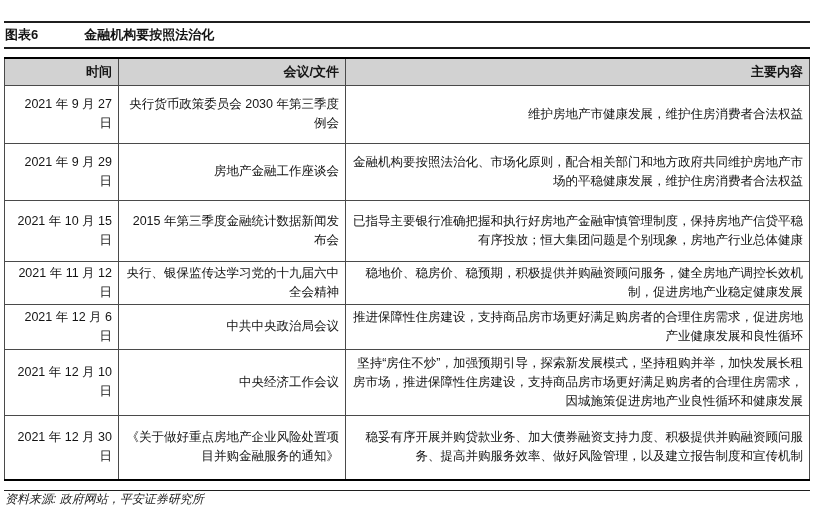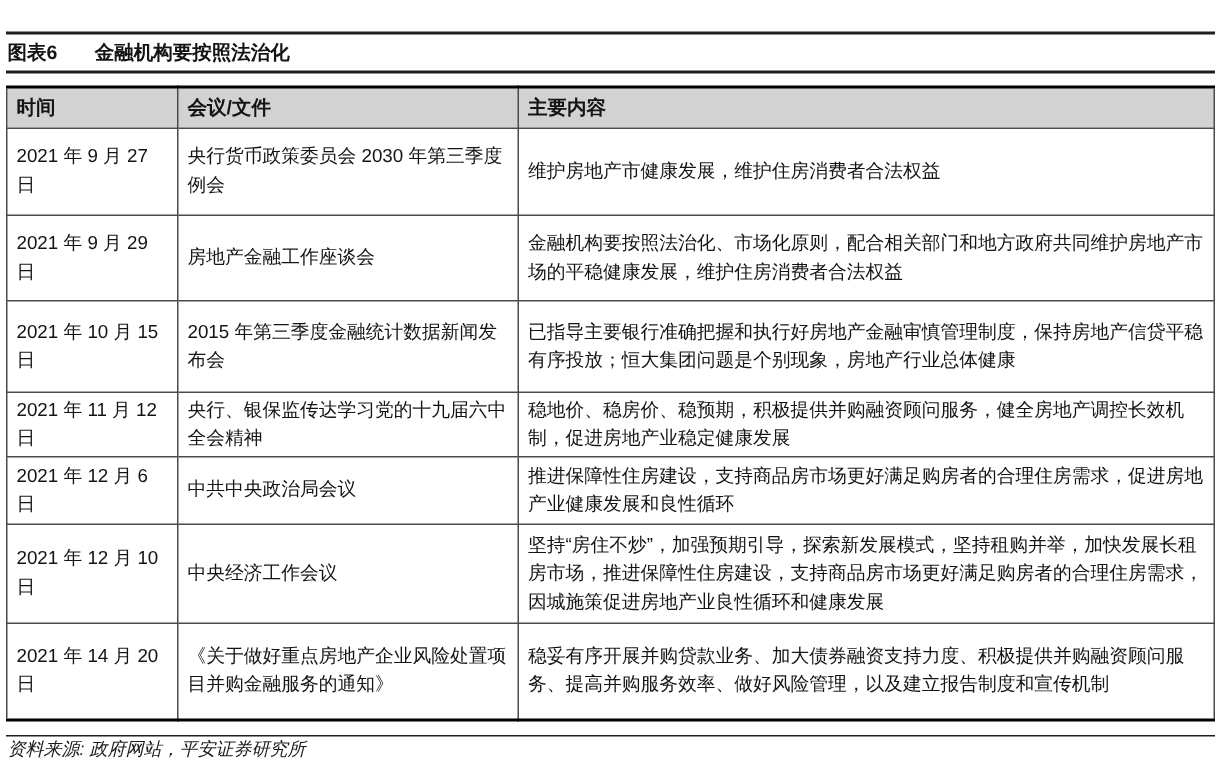--- a/index.html
+++ b/index.html
@@ -33,32 +33,32 @@
   }
   .title-row {
     display: flex;
     align-items: baseline;
     padding: 4px 1px 5px 1px;
     font-size: 13px;
     font-weight: bold;
     line-height: 15px;
     color: var(--text);
   }
-  .title-row .figure-label { margin-right: 25px; }
+  .title-row .figure-label { margin-right: 46px; }
   table.policy {
     width: 100%;
     margin-top: 8px;
     border-collapse: collapse;
     table-layout: fixed;
     font-size: 12.5px;
     color: var(--text);
   }
   table.policy th, table.policy td {
     border: 1px solid var(--border);
-    text-align: left;
+    text-align: right;
     vertical-align: middle;
     padding: 2px 6px;
     line-height: 19px;
     word-break: break-all;
   }
   table.policy { border-top: 2px solid #000; border-bottom: 2px solid #000; }
   col.c-time { width: 114px; }
   col.c-meeting { width: 227px; }
   col.c-content { width: auto; }
   thead th {
@@ -136,21 +136,21 @@
         <td>2021 年 12 月 6 日</td>
         <td>中共中央政治局会议</td>
         <td>推进保障性住房建设，支持商品房市场更好满足购房者的合理住房需求，促进房地产业健康发展和良性循环</td>
       </tr>
       <tr>
         <td>2021 年 12 月 10 日</td>
         <td>中央经济工作会议</td>
         <td>坚持“房住不炒”，加强预期引导，探索新发展模式，坚持租购并举，加快发展长租房市场，推进保障性住房建设，支持商品房市场更好满足购房者的合理住房需求，因城施策促进房地产业良性循环和健康发展</td>
       </tr>
       <tr>
-        <td>2021 年 14 月 20 日</td>
+        <td>2021 年 12 月 30 日</td>
         <td>《关于做好重点房地产企业风险处置项目并购金融服务的通知》</td>
         <td>稳妥有序开展并购贷款业务、加大债券融资支持力度、积极提供并购融资顾问服务、提高并购服务效率、做好风险管理，以及建立报告制度和宣传机制</td>
       </tr>
     </tbody>
   </table>
 
   <div class="footer">
     <div class="rule-light"></div>
     <div class="source-note">资料来源: 政府网站，平安证券研究所</div>
 

